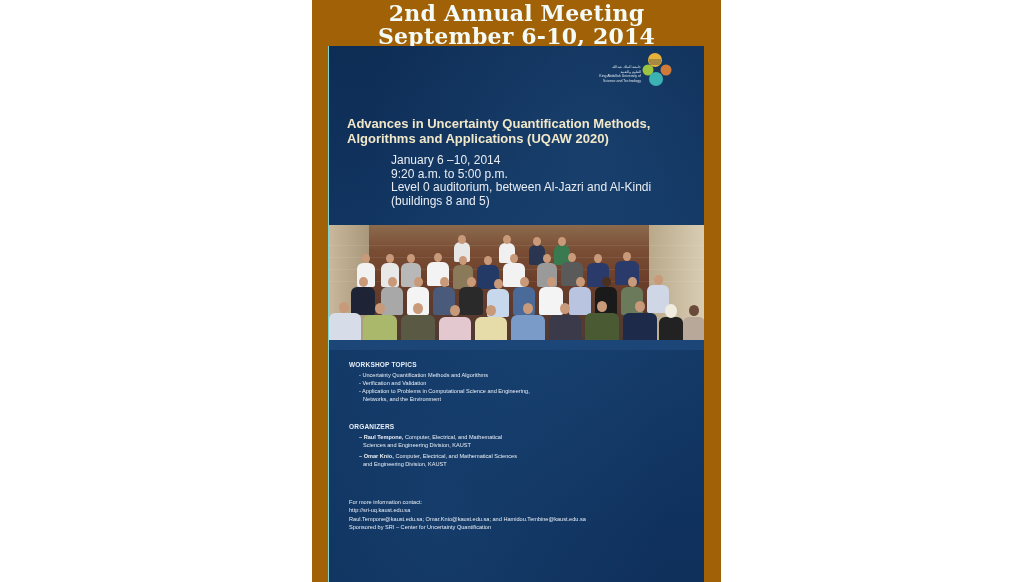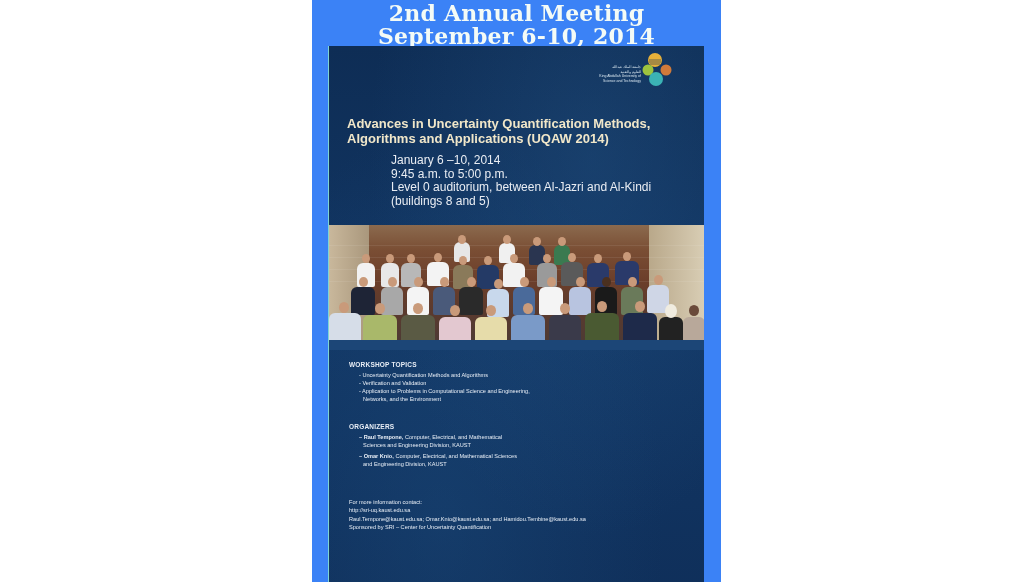--- a/index.html
+++ b/index.html
@@ -1,17 +1,17 @@
 <!DOCTYPE html>
 <html><head>
 <meta charset="utf-8">
 <style>
   html,body{margin:0;padding:0;}
   body{width:1034px;height:582px;background:#ffffff;position:relative;overflow:hidden;font-family:"Liberation Sans",sans-serif;}
-  .poster{position:absolute;left:312px;top:0;width:409px;height:582px;background:#3b82f6;}
+  .poster{position:absolute;left:312px;top:0;width:409px;height:582px;background:#a16207;}
   .headline{position:absolute;left:0;top:2px;width:409px;text-align:center;color:#f4fbf6;font-family:"DejaVu Serif",serif;font-weight:bold;line-height:23px;font-size:22px;letter-spacing:0.2px;}
   .panel{position:absolute;left:16px;top:46px;width:375px;height:559px;
     background:
       radial-gradient(ellipse at 70% 20%, rgba(40,90,140,0.35), rgba(0,0,0,0) 60%),
       radial-gradient(ellipse at 30% 85%, rgba(30,80,130,0.35), rgba(0,0,0,0) 60%),
       linear-gradient(180deg,#0e2d55 0%,#123765 50%,#0f2f5a 100%);
     border-left:1px solid #7fd4d4;overflow:hidden;}
   .logo{position:absolute;left:268px;top:5px;width:76px;height:38px;}
   .logo-text{position:absolute;left:0;top:14px;width:44px;font-size:3.5px;line-height:4.5px;color:#d8e6f0;text-align:right;}
   .title{position:absolute;left:18px;top:70px;width:340px;color:#f1e7c9;font-size:13px;line-height:15px;font-weight:bold;}
@@ -51,26 +51,26 @@
         <circle cx="14" cy="9" r="7" fill="#e7b13a"></circle>
         <circle cx="7" cy="19" r="5.5" fill="#9dc43f"></circle>
         <circle cx="25" cy="19" r="5.5" fill="#d07a3a"></circle>
         <circle cx="15" cy="28" r="7" fill="#3bb3b5"></circle>
         <path d="M8 9 h12 M8 11 h12 M9 13 h10" stroke="#0f2f5a" stroke-width="0.6"></path>
       </svg>
     </div>
 
     <div class="title">
       <div>Advances in Uncertainty Quantification Methods,</div>
-      <div>Algorithms and Applications (UQAW 2014)</div>
+      <div>Algorithms and Applications (UQAW 2020)</div>
     </div>
 
     <div class="details">
       <div>January 6 –10, 2014</div>
-      <div>9:45 a.m. to 5:00 p.m.</div>
+      <div>9:20 a.m. to 5:00 p.m.</div>
       <div>Level 0 auditorium, between Al-Jazri and Al-Kindi</div>
       <div>(buildings 8 and 5)</div>
     </div>
 
     <div class="photo">
       <div class="wall-l"></div>
       <div class="wall-r"></div>
       <div class="stripe" style="top:20px"></div>
       <div class="stripe" style="top:32px"></div>
       <div class="stripe" style="top:44px"></div>

